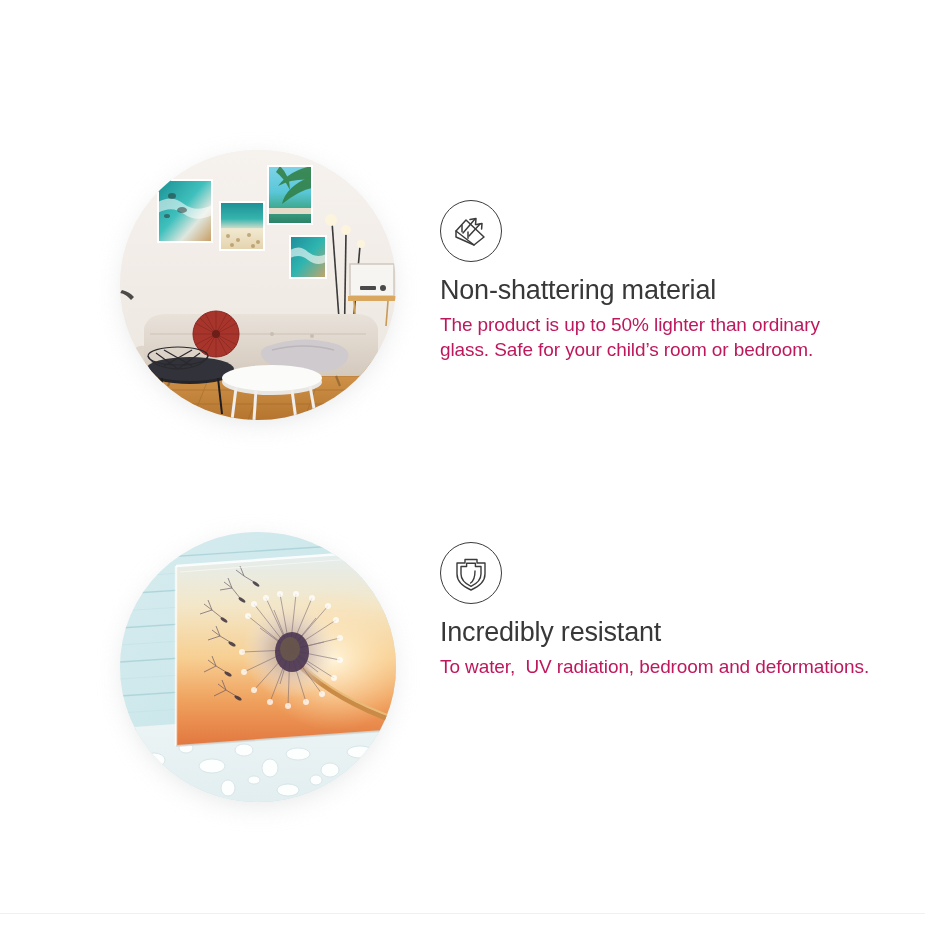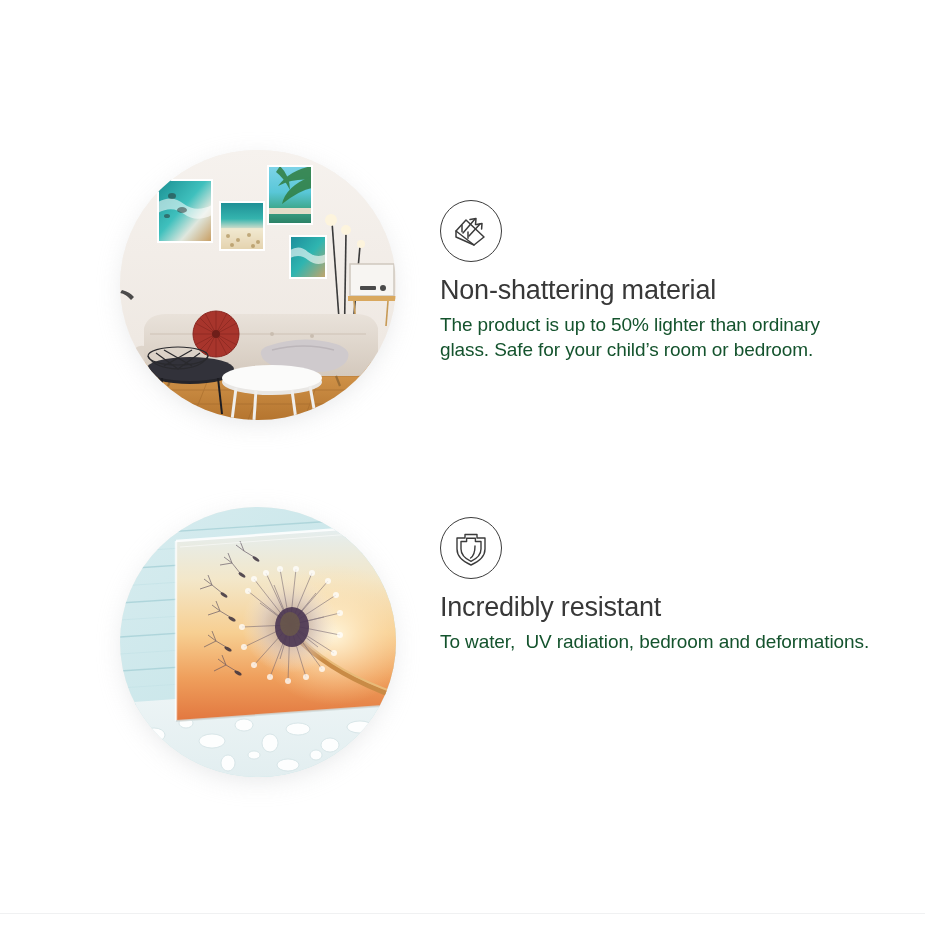--- a/index.html
+++ b/index.html
@@ -11,21 +11,21 @@
     position: relative;
     overflow: hidden;
     font-family: "Liberation Sans", "DejaVu Sans", sans-serif;
     -webkit-font-smoothing: antialiased;
   }
   .page { position: relative; width: 764px; height: 927px; }
 
   
   .feature { position: absolute; left: 0; width: 925px; }
   #feature-1 { top: 150px; height: 280px; }
-  #feature-2 { top: 507px; height: 280px; }
+  #feature-2 { top: 532px; height: 280px; }
 
   
   .photo-wrap {
     position: absolute;
     left: 120px; top: 0;
     width: 276px; height: 270px;
   }
   .photo-shadow {
     position: absolute;
     left: 6px; top: 12px;
@@ -64,21 +64,21 @@
     font-size: 27px;
     font-weight: 400;
     color: #383838;
     letter-spacing: -0.2px;
     line-height: 1.1;
   }
   .feature-body {
     margin: 6px 0 0 0;
     font-size: 19px;
     font-weight: 400;
-    color: #14532d;
+    color: #be185d;
     line-height: 1.33;
     letter-spacing: -0.1px;
     white-space: pre-wrap;
     max-width: 430px;
   }
 
   .footer-divider {
     position: absolute;
     left: 0; top: 913px;
     width: 925px; height: 1px;

